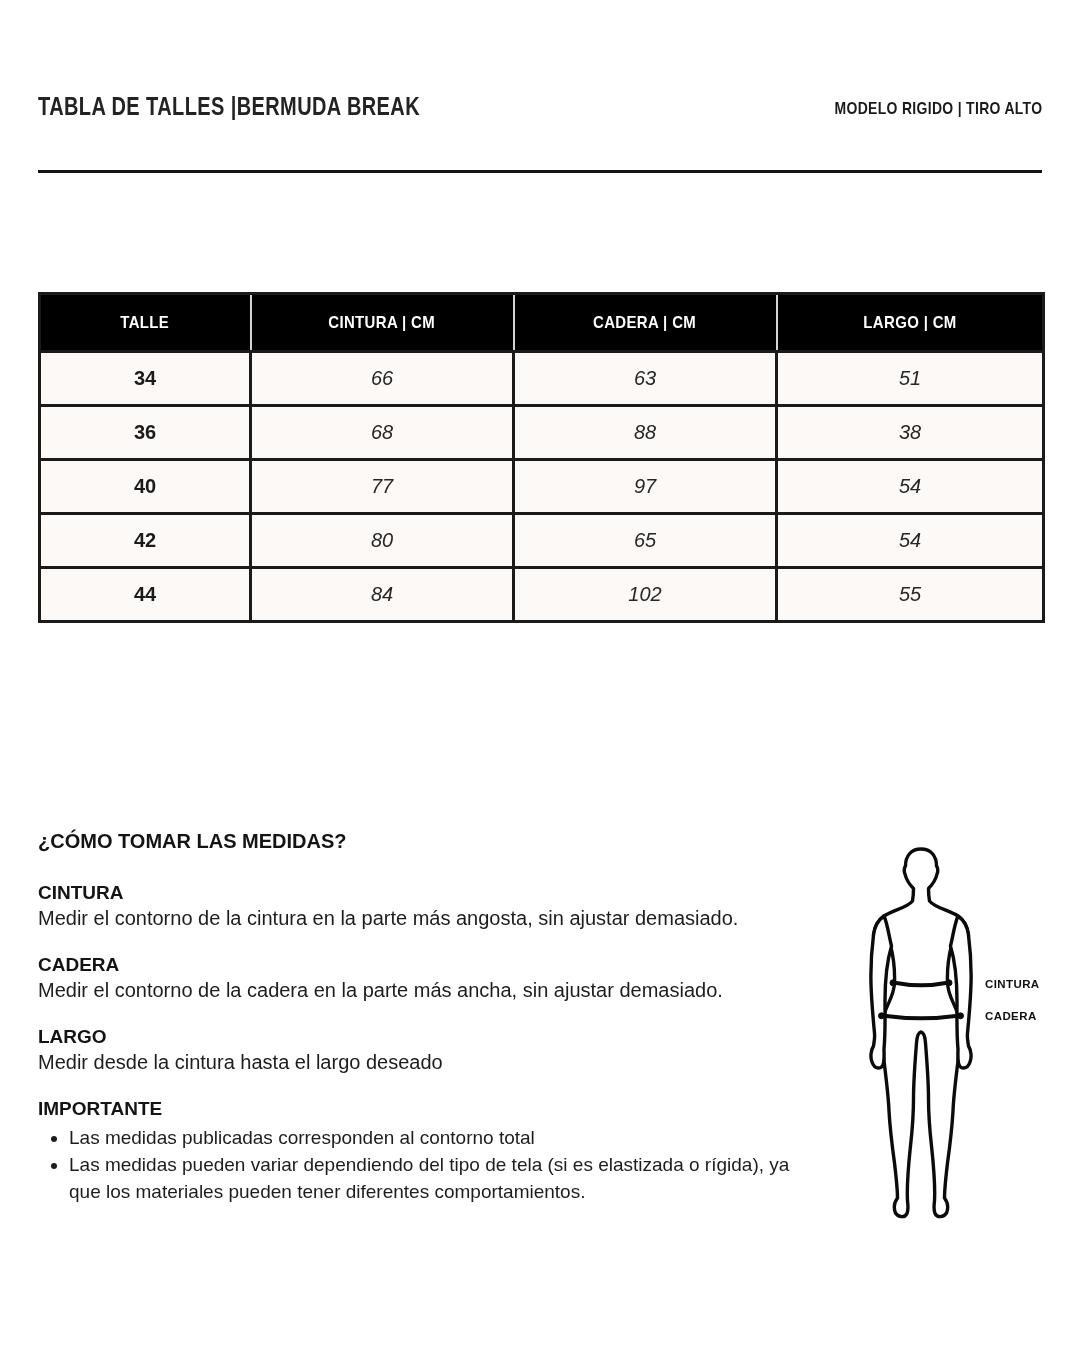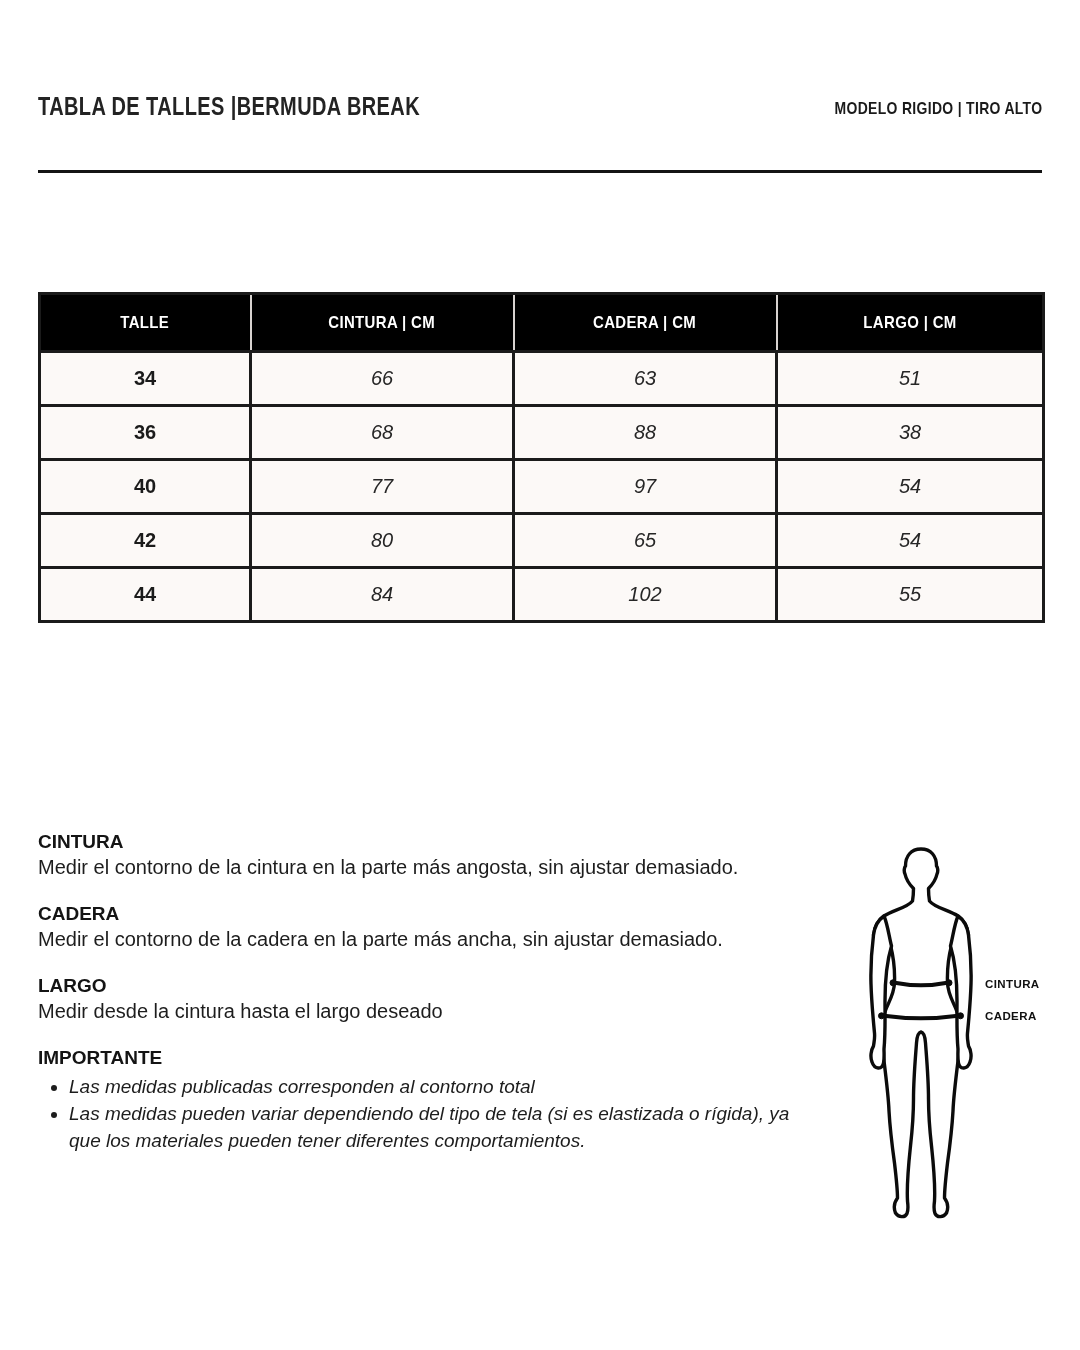--- a/index.html
+++ b/index.html
@@ -45,21 +45,21 @@
   .size-table td.size-col { font-style:normal; font-weight:bold; color:#1b1b1b; }
 
   
   .measures { position:absolute; left:38px; top:830px; width:770px; }
   .m-title { font-size:20px; font-weight:bold; line-height:23px; margin:0 0 28px 0; color:#141414; }
   .m-sec { margin:0 0 22px 0; }
   .m-head { font-size:19px; font-weight:bold; line-height:24px; color:#141414; }
   .m-text { font-size:20px; line-height:26px; color:#1d1d1d; }
   .m-imp { margin-top:10px; }
   .m-imp ul { margin:3px 0 0 0; padding:0 0 0 31px; }
-  .m-imp li { font-size:19px; font-style:italic; line-height:27px; color:#1d1d1d; }
+  .m-imp li { font-size:19px; line-height:27px; color:#1d1d1d; }
 
   
   .figure-wrap { position:absolute; left:850px; top:841px; width:230px; height:415px; }
   .figure-wrap svg { position:absolute; left:0; top:2px; }
   .fig-label {
     position:absolute; left:135px; font-size:11.5px; font-weight:bold;
     letter-spacing:.4px; color:#101010; white-space:nowrap;
   }
   .fig-label.waist { top:137px; }
   .fig-label.hip   { top:169px; }
@@ -118,20 +118,21 @@
     <tr>
       <td class="size-col">44</td>
       <td>84</td>
       <td>102</td>
       <td>55</td>
     </tr>
   </tbody>
 </table>
 
 <div class="measures">
+  <div class="m-title">¿CÓMO TOMAR LAS MEDIDAS?</div>
 
   <div class="m-sec">
     <div class="m-head">CINTURA</div>
     <div class="m-text">Medir el contorno de la cintura en la parte más angosta, sin ajustar demasiado.</div>
   </div>
 
   <div class="m-sec">
     <div class="m-head">CADERA</div>
     <div class="m-text">Medir el contorno de la cadera en la parte más ancha, sin ajustar demasiado.</div>
   </div>

